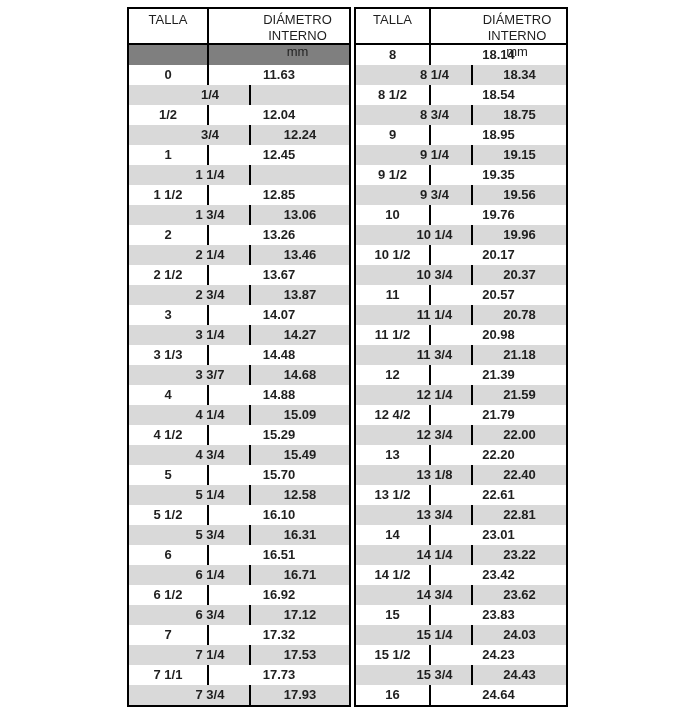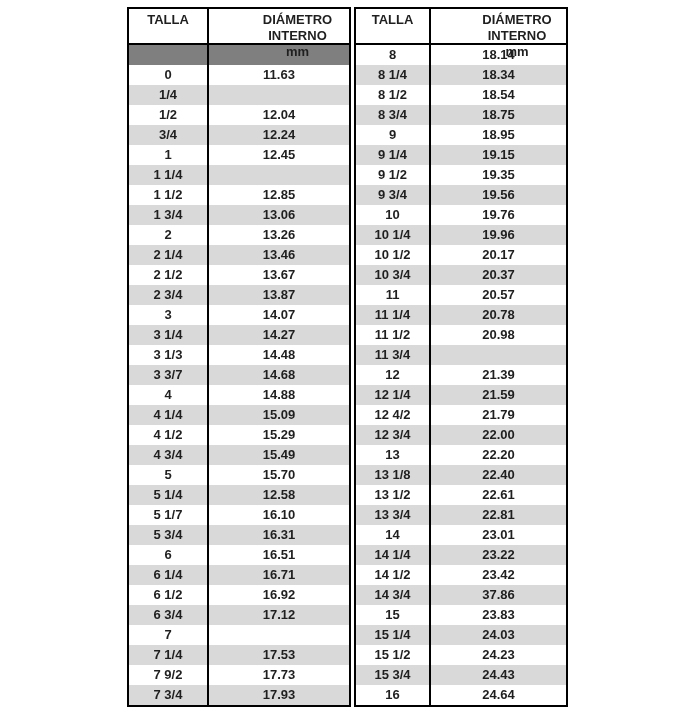--- a/index.html
+++ b/index.html
@@ -22,35 +22,35 @@
     background:var(--bg);
   }
   .size-table.left{width:224px;}
   .size-table.right{width:214px;}
   .thead{
     display:flex;
     height:36px;
     border-bottom:2px solid var(--border);
   }
   .th{
-    font-weight:bold;
+    font-weight:normal;
     font-size:13px;
     line-height:16px;
     text-align:center;
     padding-top:3px;
   }
   .th.talla{border-right:2px solid var(--border);}
   .left .th.talla{width:80px;}
   .right .th.talla{width:75px;}
   .th.diam{flex:1;padding-left:37px;}
   .row{
     display:flex;
     height:20px;
   }
-  .row.shade{background:var(--shade);}
+  .row.shade{background:var(--shade);padding-left:42px;}
   .row.dark{background:var(--dark);}
   .cell{
     font-size:13px;
     font-weight:600;
     line-height:20px;
     text-align:center;
     white-space:nowrap;
     overflow:hidden;
   }
   .cell.talla{border-right:2px solid var(--border);}
@@ -159,21 +159,21 @@
           </div>
           <div class="row">
             <div class="cell talla">5</div>
             <div class="cell mm">15.70</div>
           </div>
           <div class="row shade">
             <div class="cell talla">5 1/4</div>
             <div class="cell mm">12.58</div>
           </div>
           <div class="row">
-            <div class="cell talla">5 1/7</div>
+            <div class="cell talla">5 1/2</div>
             <div class="cell mm">16.10</div>
           </div>
           <div class="row shade">
             <div class="cell talla">5 3/4</div>
             <div class="cell mm">16.31</div>
           </div>
           <div class="row">
             <div class="cell talla">6</div>
             <div class="cell mm">16.51</div>
           </div>
@@ -184,27 +184,28 @@
           <div class="row">
             <div class="cell talla">6 1/2</div>
             <div class="cell mm">16.92</div>
           </div>
           <div class="row shade">
             <div class="cell talla">6 3/4</div>
             <div class="cell mm">17.12</div>
           </div>
           <div class="row">
             <div class="cell talla">7</div>
+            <div class="cell mm">17.32</div>
           </div>
           <div class="row shade">
             <div class="cell talla">7 1/4</div>
             <div class="cell mm">17.53</div>
           </div>
           <div class="row">
-            <div class="cell talla">7 9/2</div>
+            <div class="cell talla">7 1/1</div>
             <div class="cell mm">17.73</div>
           </div>
           <div class="row shade">
             <div class="cell talla">7 3/4</div>
             <div class="cell mm">17.93</div>
           </div>
         </div>
     </div>
 
     <div class="size-table right">
@@ -273,20 +274,21 @@
           <div class="row shade">
             <div class="cell talla">11 1/4</div>
             <div class="cell mm">20.78</div>
           </div>
           <div class="row">
             <div class="cell talla">11 1/2</div>
             <div class="cell mm">20.98</div>
           </div>
           <div class="row shade">
             <div class="cell talla">11 3/4</div>
+            <div class="cell mm">21.18</div>
           </div>
           <div class="row">
             <div class="cell talla">12</div>
             <div class="cell mm">21.39</div>
           </div>
           <div class="row shade">
             <div class="cell talla">12 1/4</div>
             <div class="cell mm">21.59</div>
           </div>
           <div class="row">
@@ -320,21 +322,21 @@
           <div class="row shade">
             <div class="cell talla">14 1/4</div>
             <div class="cell mm">23.22</div>
           </div>
           <div class="row">
             <div class="cell talla">14 1/2</div>
             <div class="cell mm">23.42</div>
           </div>
           <div class="row shade">
             <div class="cell talla">14 3/4</div>
-            <div class="cell mm">37.86</div>
+            <div class="cell mm">23.62</div>
           </div>
           <div class="row">
             <div class="cell talla">15</div>
             <div class="cell mm">23.83</div>
           </div>
           <div class="row shade">
             <div class="cell talla">15 1/4</div>
             <div class="cell mm">24.03</div>
           </div>
           <div class="row">

